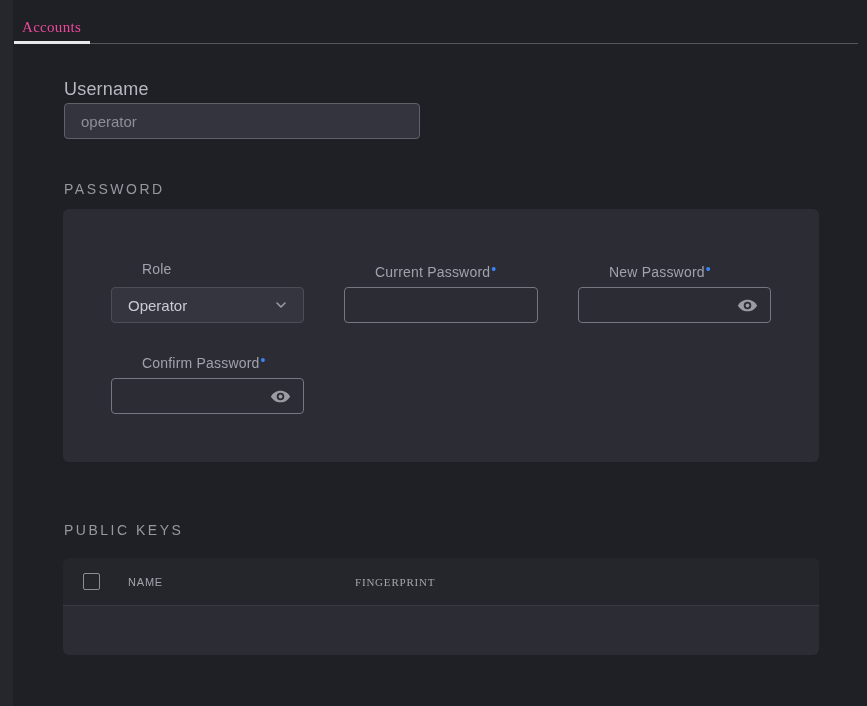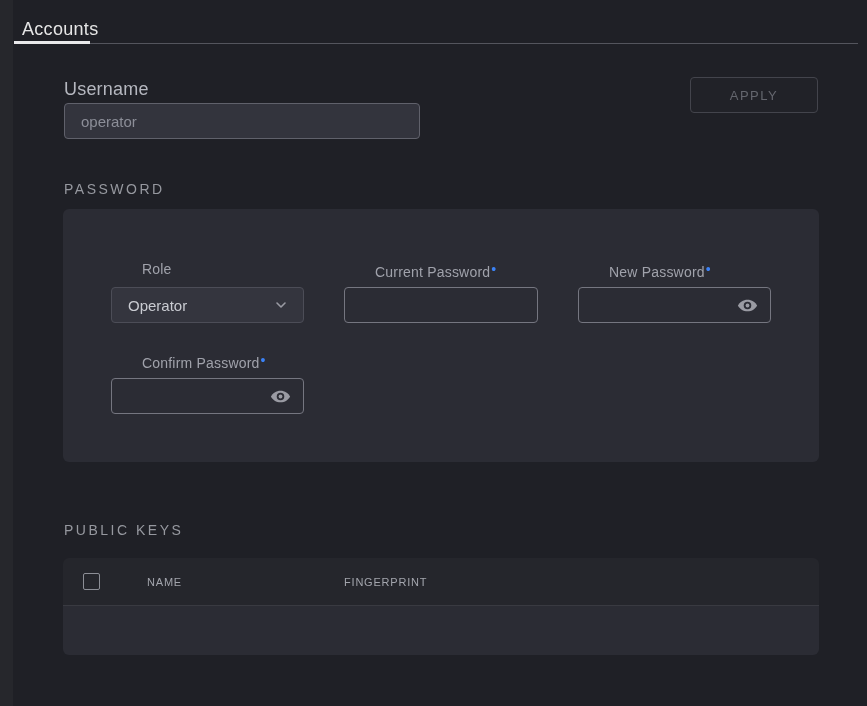--- a/index.html
+++ b/index.html
@@ -18,24 +18,25 @@
     position: absolute;
     left: 0; top: 0;
     width: 13px; height: 706px;
     background: #26272c;
   }
 
   
   .tab-label {
     position: absolute;
     left: 22px; top: 19px;
-    color: #e5e5e5;
-    font-size: 18px;
+    color: #ec4899;
+    font-size: 15px;
     letter-spacing: 0.3px;
     cursor: pointer;
+    font-family: Liberation Serif, serif;
   }
   .tab-sep-line {
     position: absolute;
     left: 14px; top: 43px;
     width: 844px; height: 1px;
     background: #54555d;
   }
   .tab-underline {
     position: absolute;
     left: 14px; top: 41px;
@@ -203,36 +204,35 @@
     background: transparent;
     cursor: pointer;
   }
   .col-header {
     position: absolute;
     top: 18px;
     color: #a3a5ad;
     font-size: 11px;
     letter-spacing: 0.8px;
   }
-  .col-name { left: 65px; margin-left: 19px; }
-  .col-fingerprint { left: 281px; }
+  .col-name { left: 65px; }
+  .col-fingerprint { left: 292px; font-family: Liberation Serif, serif; }
 </style>
 </head>
 <body>
 
 <div class="screen">
   <div class="left-strip"></div>
 
   <div class="tab-label">Accounts</div>
   <div class="tab-sep-line"></div>
   <div class="tab-underline"></div>
 
   <div class="field-label username-label">Username</div>
   <input class="username-input" type="text" value="operator" style="">
-  <button class="apply-button">APPLY</button>
 
   <div class="section-title password-title">PASSWORD</div>
 
   <div class="password-panel">
     <div class="panel-label role-label">Role</div>
     <div class="role-select">
       <span>Operator</span>
       <svg class="chevron" viewBox="0 0 24 24" fill="none" stroke="currentColor" stroke-width="2.4" stroke-linecap="round" stroke-linejoin="round">
           <polyline points="6 9 12 15 18 9"></polyline>
         </svg>

